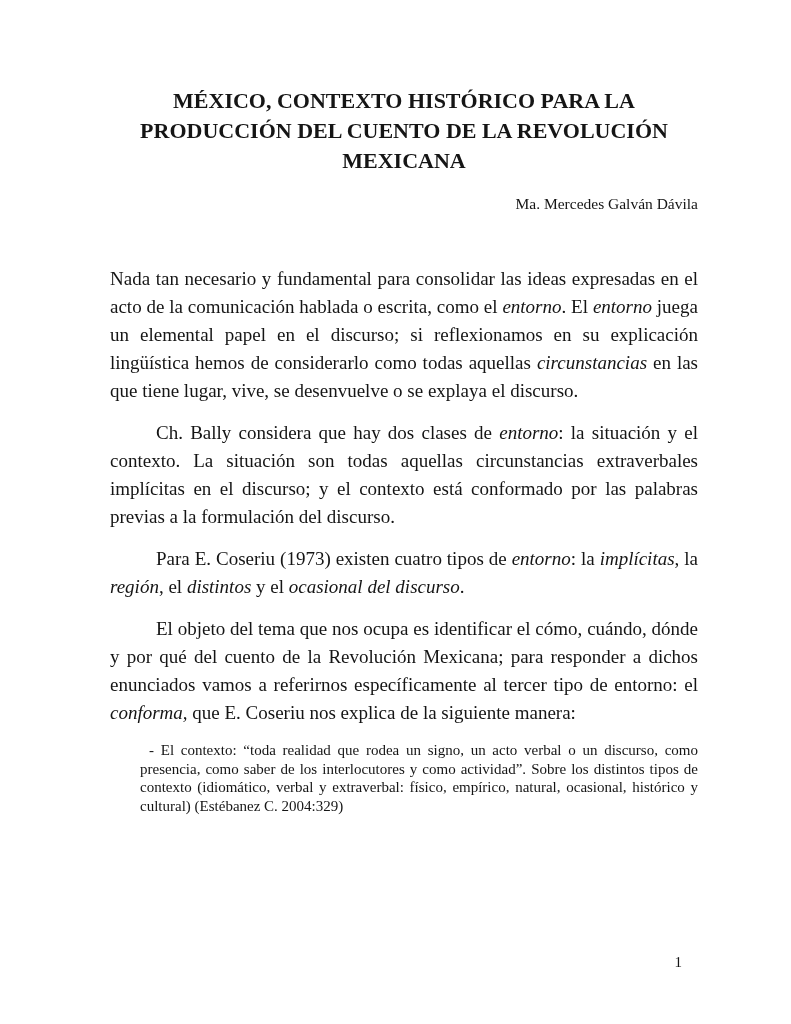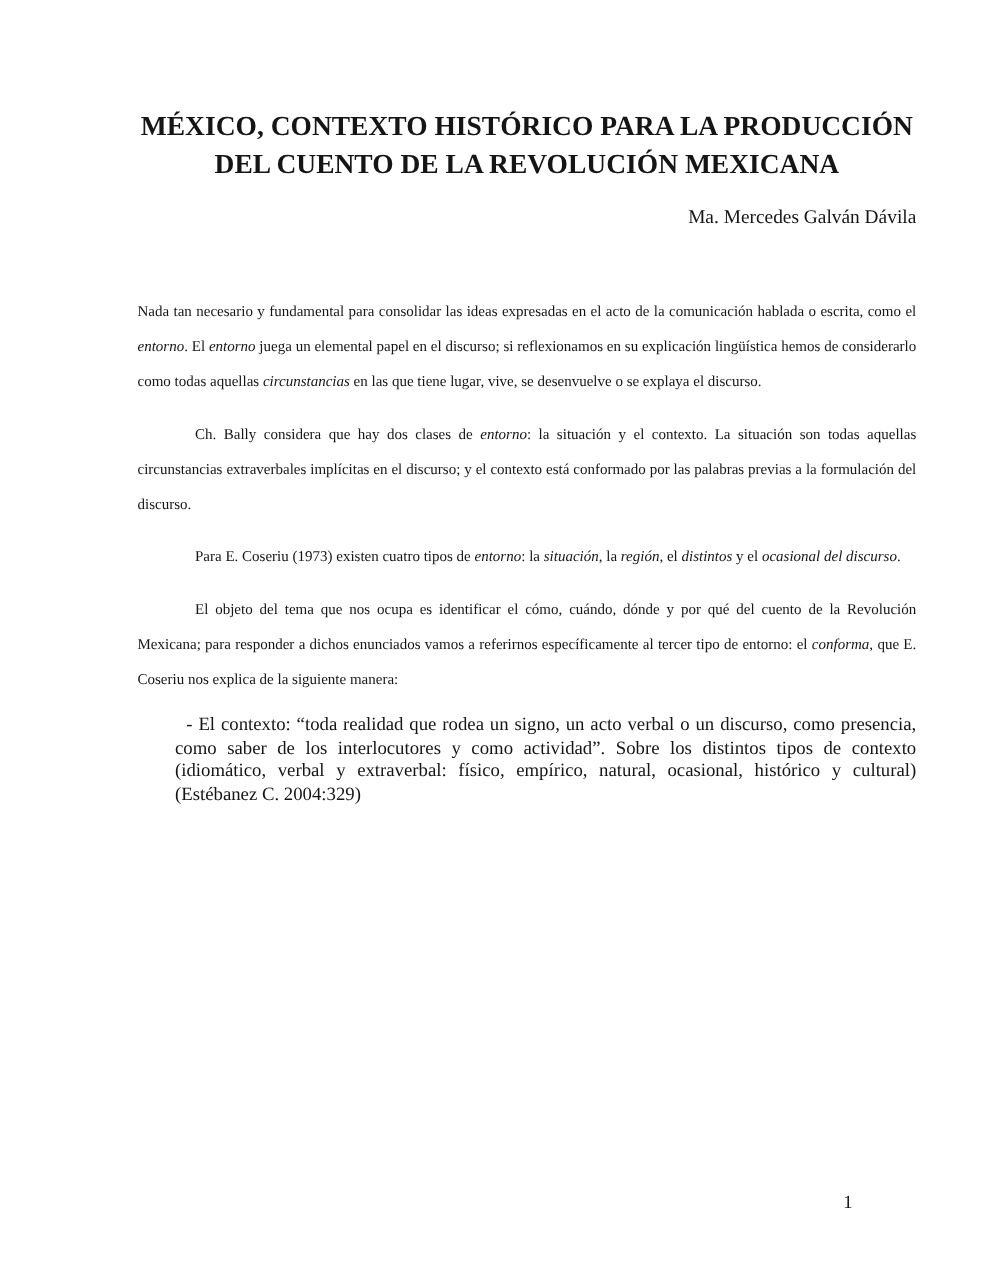--- a/index.html
+++ b/index.html
@@ -11,21 +11,21 @@
   .page {
     position: relative;
     width: 791px;
     height: 1024px;
     margin: 0 auto;
     background: #ffffff;
     color: #151515;
     font-family: "Liberation Serif", "DejaVu Serif", serif;
     overflow: hidden;
     box-sizing: border-box;
-    padding: 86px 58px 0 110px;
+    padding: 86px 93px 0 110px;
   }
   h1.doc-title {
     font-size: 22px;
     font-weight: bold;
     line-height: 30px;
     text-align: center;
     margin: 0 -10px;
   }
   .byline {
     text-align: right;
@@ -33,21 +33,21 @@
     line-height: 19px;
     margin: 18px 0 0 0;
   }
   .byline.affiliation {
     margin-top: 16px;
   }
   .doc-body {
     margin-top: 52px;
   }
   p.para {
-    font-size: 12px;
+    font-size: 19px;
     line-height: 28px;
     text-align: justify;
     margin: 0 0 14px 0;
   }
   p.para.indent {
     text-indent: 46px;
   }
   blockquote.doc-quote {
     font-size: 15px;
     line-height: 18.6px;
@@ -77,21 +77,21 @@
   <p class="byline author">Ma. Mercedes Galván Dávila</p>
 
 
   <div class="doc-body">
 
     <p class="para">Nada tan necesario y fundamental para consolidar las ideas expresadas en el acto de la comunicación hablada o escrita, como el <em>entorno</em>. El <em>entorno</em> juega un elemental papel en el discurso; si reflexionamos en su explicación lingüística hemos de considerarlo como todas aquellas <em>circunstancias</em> en las que tiene lugar, vive, se desenvuelve o se explaya el discurso.</p>
 
 
     <p class="para indent">Ch. Bally considera que hay dos clases de <em>entorno</em>: la situación y el contexto. La situación son todas aquellas circunstancias extraverbales implícitas en el discurso; y el contexto está conformado por las palabras previas a la formulación del discurso.</p>
 
-    <p class="para indent">Para E. Coseriu (1973) existen cuatro tipos de <em>entorno</em>: la <em>situación</em>, la <em>región</em>, el <em>distintos</em> y el <em>ocasional del discurso</em>.</p>
+    <p class="para indent">Para E. Coseriu (1973) existen cuatro tipos de <em>entorno</em>: la <em>implícitas</em>, la <em>región</em>, el <em>distintos</em> y el <em>ocasional del discurso</em>.</p>
 
     <p class="para indent">El objeto del tema que nos ocupa es identificar el cómo, cuándo, dónde y por qué del cuento de la Revolución Mexicana; para responder a dichos enunciados vamos a referirnos específicamente al tercer tipo de entorno: el <em>conforma,</em> que E. Coseriu nos explica de la siguiente manera:</p>
 
     <blockquote class="doc-quote">- El contexto: “toda realidad que rodea un signo, un acto verbal o un discurso, como presencia, como saber de los interlocutores y como actividad”. Sobre los distintos tipos de contexto (idiomático, verbal y extraverbal: físico, empírico, natural, ocasional, histórico y cultural) (Estébanez C. 2004:329)</blockquote>
 
   </div>
 
   <div class="page-number">1</div>
 
 </div>

